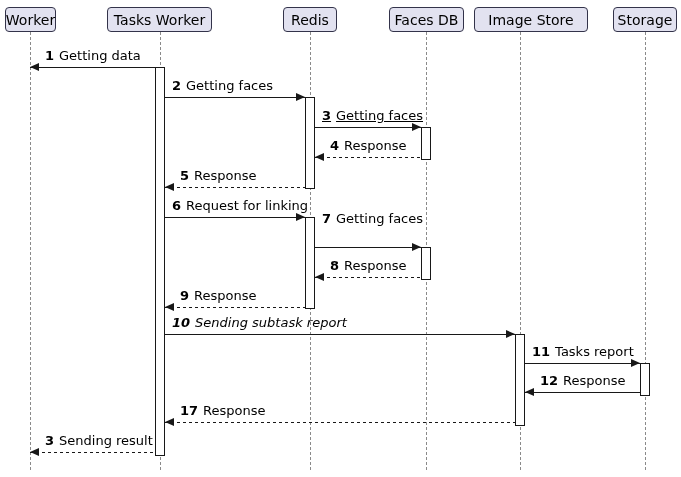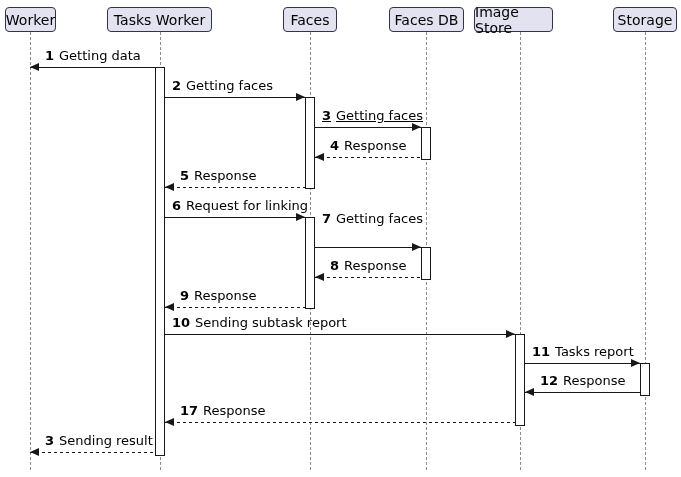--- a/index.html
+++ b/index.html
@@ -71,21 +71,21 @@
       <div class="arrow right" style="left: 412px; top: 243px;"></div>
       <div class="msg-label" style="left: 322px; top: 211px;"><span class="num">7</span><span class="txt">Getting faces</span></div>
       <div class="msg-line dashed" style="left: 315px; top: 277px; width: 106px;"></div>
       <div class="arrow left" style="left: 315px; top: 273px;"></div>
       <div class="msg-label" style="left: 330px; top: 258px;"><span class="num">8</span><span class="txt">Response</span></div>
       <div class="msg-line dashed" style="left: 165px; top: 307px; width: 140px;"></div>
       <div class="arrow left" style="left: 165px; top: 303px;"></div>
       <div class="msg-label" style="left: 180px; top: 288px;"><span class="num">9</span><span class="txt">Response</span></div>
       <div class="msg-line solid" style="left: 165px; top: 334px; width: 350px;"></div>
       <div class="arrow right" style="left: 506px; top: 330px;"></div>
-      <div class="msg-label" style="left: 172px; top: 315px;"><span class="num">10</span><span class="txt">Sending subtask report</span></div>
+      <div class="msg-label" style="left: 172px; top: 315px; font-style: italic;"><span class="num">10</span><span class="txt">Sending subtask report</span></div>
       <div class="msg-line solid" style="left: 525px; top: 363px; width: 115px;"></div>
       <div class="arrow right" style="left: 631px; top: 359px;"></div>
       <div class="msg-label" style="left: 532px; top: 344px;"><span class="num">11</span><span class="txt">Tasks report</span></div>
       <div class="msg-line solid" style="left: 525px; top: 392px; width: 115px;"></div>
       <div class="arrow left" style="left: 525px; top: 388px;"></div>
       <div class="msg-label" style="left: 540px; top: 373px;"><span class="num">12</span><span class="txt">Response</span></div>
       <div class="msg-line dashed" style="left: 165px; top: 422px; width: 350px;"></div>
       <div class="arrow left" style="left: 165px; top: 418px;"></div>
       <div class="msg-label" style="left: 180px; top: 403px;"><span class="num">17</span><span class="txt">Response</span></div>
       <div class="msg-line dashed" style="left: 30px; top: 452px; width: 125px;"></div>
@@ -93,25 +93,25 @@
       <div class="msg-label" style="left: 45px; top: 433px;"><span class="num">3</span><span class="txt">Sending result</span></div>
     </div>
   <div id="participants-layer">
       <div class="participant" style="left: 5px; width: 51px;">
         <span>Worker</span>
       </div>
       <div class="participant" style="left: 107px; width: 105px;">
         <span>Tasks Worker</span>
       </div>
       <div class="participant" style="left: 283px; width: 54px;">
-        <span>Faces</span>
+        <span>Redis</span>
       </div>
       <div class="participant" style="left: 389px; width: 75px;">
         <span>Faces DB</span>
       </div>
-      <div class="participant" style="left: 474px; width: 79px;">
+      <div class="participant" style="left: 474px; width: 114px;">
         <span>Image Store</span>
       </div>
       <div class="participant" style="left: 613px; width: 64px;">
         <span>Storage</span>
       </div>
     </div>
 </div>
 
 </body></html>

